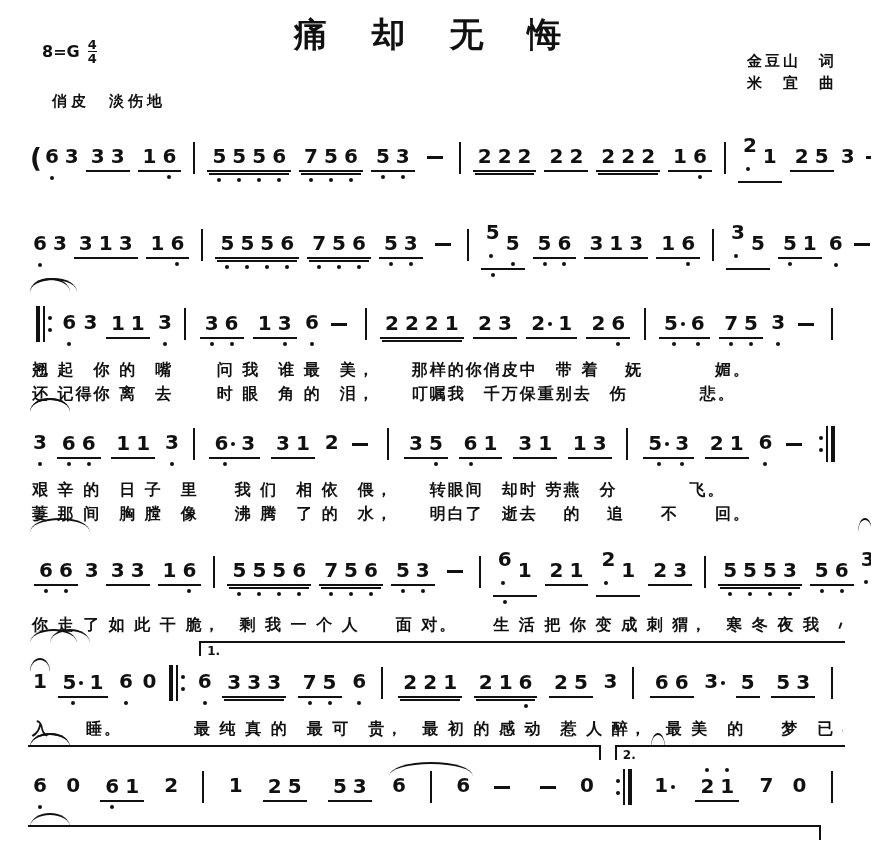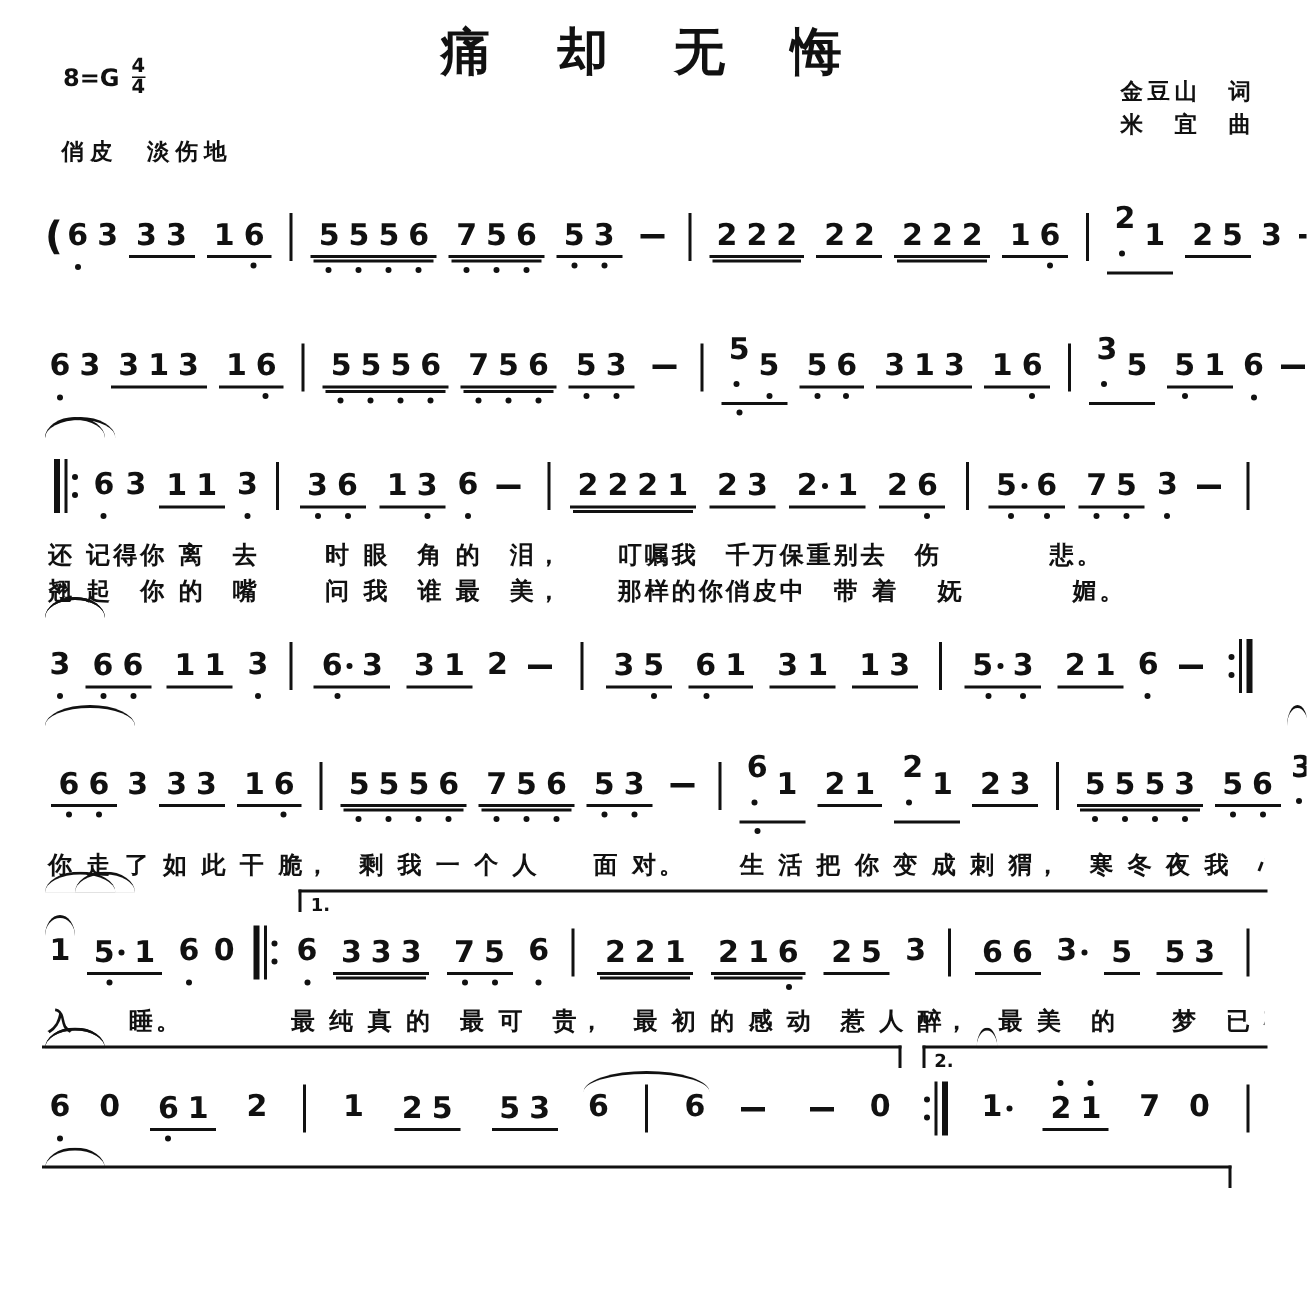--- a/index.html
+++ b/index.html
@@ -6,21 +6,21 @@
   body{width:871px;height:864px;overflow:hidden;font-family:"DejaVu Sans",sans-serif;color:#111;}
   #sheet{position:relative;width:815px;height:848px;margin:0 auto;padding-top:6px;}
 
   
   #header{position:relative;height:108px;}
   .title{position:absolute;left:0;right:0;top:6px;text-align:center;
          font:700 34px "DejaVu Sans",sans-serif;letter-spacing:16px;}
   .keyrow{position:absolute;left:14px;top:32px;font:700 16px "DejaVu Sans",sans-serif;display:flex;align-items:center;gap:8px;}
   .frac{display:inline-flex;flex-direction:column;align-items:center;font:700 13px "DejaVu Sans",sans-serif;line-height:13px;}
   .frac .den{border-top:1.5px solid #111;}
-  .mood{position:absolute;left:13px;top:86px;font:700 15px "DejaVu Sans",sans-serif;letter-spacing:4px;}
+  .mood{position:absolute;left:24px;top:86px;font:700 15px "DejaVu Sans",sans-serif;letter-spacing:4px;}
   .credits{position:absolute;right:6px;top:44px;text-align:center;font:700 15px "DejaVu Sans",sans-serif;line-height:22px;letter-spacing:3px;}
 
   
   .system{margin-bottom:2px;}
   .notesrow{position:relative;display:flex;align-items:center;justify-content:space-between;
             padding:18px 2px 16px;}
   .system.has-volta .notesrow{padding-top:26px;}
 
   .note{position:relative;display:inline-block;font:700 20px "DejaVu Sans",sans-serif;
         padding:1px 3px 3px;border-bottom:2px solid transparent;line-height:22px;}
@@ -256,22 +256,22 @@
           <div class="grp u1">
             <div class="note" style="display: inline-block;"><span>7</span><div class="lo"></div></div>
             <div class="note" style="display: inline-block;"><span>5</span><div class="lo"></div></div>
           </div>
           <div class="note" style="display: inline-block;"><span>3</span><div class="lo"></div></div>
           <div class="dash"></div>
           <div class="bar"></div>
           <div class="arc" style="left: 2px; width: 47px; top: -10px;"></div>
           <div class="arc" style="left: 2px; width: 40px; top: -10px;"></div>
         </div>
+        <div class="lyrics">翘 起　你 的　嘴　　 问 我　谁 最　美，　　那样的你俏皮中　带 着　 妩　　　　媚。</div>
         <div class="lyrics">还 记得你 离　去　　 时 眼　角 的　泪，　　叮嘱我　千万保重别去　伤　　　　悲。</div>
-        <div class="lyrics">翘 起　你 的　嘴　　 问 我　谁 最　美，　　那样的你俏皮中　带 着　 妩　　　　媚。</div>
       </div>
       <div class="system">
         <div class="notesrow">
           <div class="note" style="display: inline-block;"><span>3</span><div class="lo"></div></div>
           <div class="grp u1">
             <div class="note" style="display: inline-block;"><span>6</span><div class="lo"></div></div>
             <div class="note" style="display: inline-block;"><span>6</span><div class="lo"></div></div>
           </div>
           <div class="grp u1">
             <div class="note" style="display: inline-block;"><span>1</span></div>
@@ -321,20 +321,22 @@
             <div class="rdots">
               <i></i>
               <i></i>
             </div>
             <div class="thin"></div>
             <div class="thick"></div>
           </div>
           <div class="arc" style="left: 2px; width: 40px; top: -10px;"></div>
           <div class="arc" style="left: 2px; width: 40px; top: -10px;"></div>
         </div>
+        <div class="lyrics">艰 辛 的　日 子　里　　我 们　相 依　偎，　　转眼间　却时 劳燕　分　　　　飞。</div>
+        <div class="lyrics">萋 那 间　胸 膛　像　　沸 腾　了 的　水，　　明白了　逝去　 的　 追　　不　　回。</div>
       </div>
       <div class="system">
         <div class="notesrow">
           <div class="grp u1">
             <div class="note" style="display: inline-block;"><span>6</span><div class="lo"></div></div>
             <div class="note" style="display: inline-block;"><span>6</span><div class="lo"></div></div>
           </div>
           <div class="note" style="display: inline-block;"><span>3</span></div>
           <div class="grp u1">
             <div class="note" style="display: inline-block;"><span>3</span></div>

